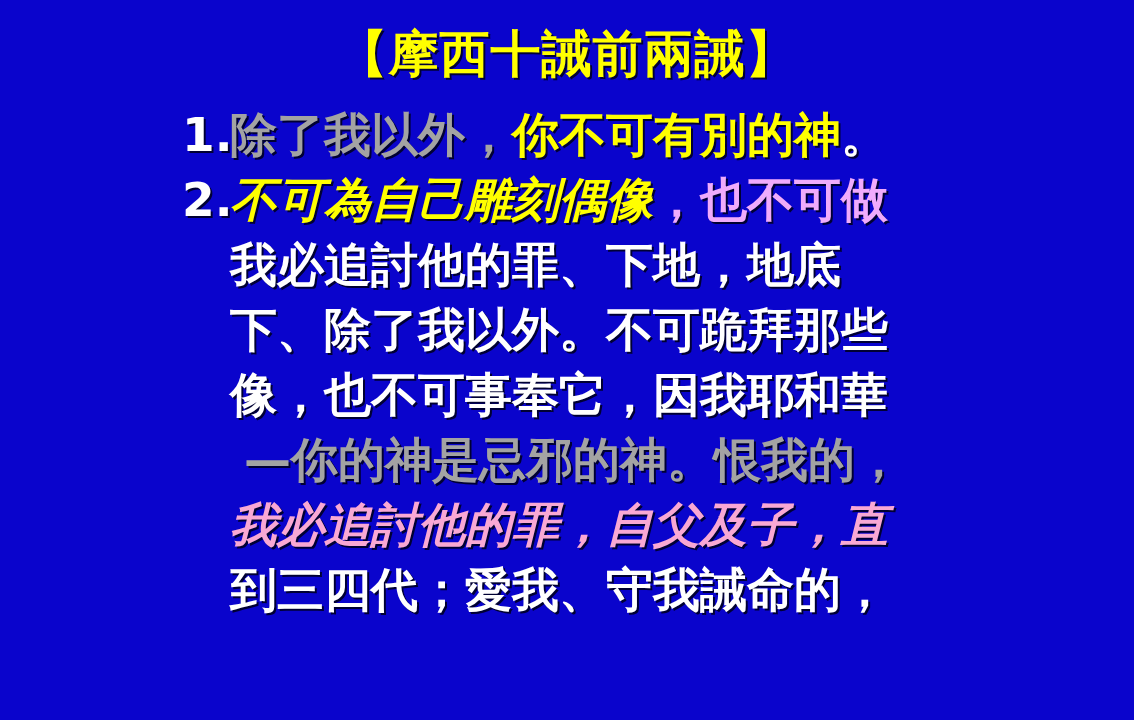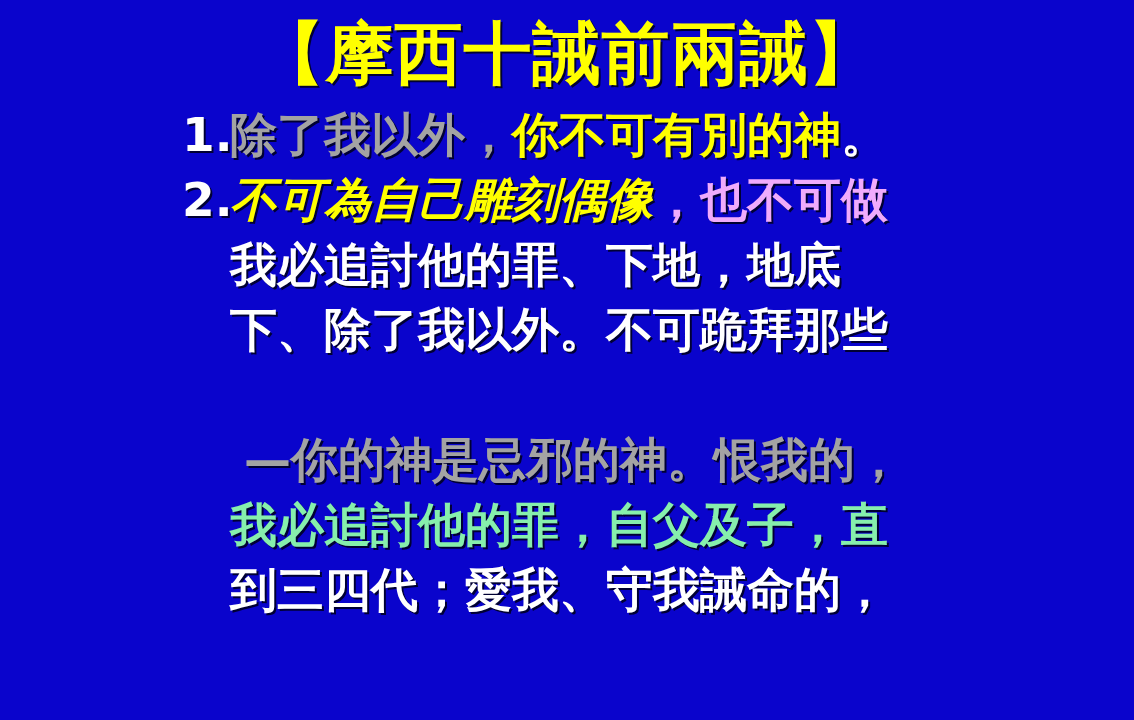--- a/index.html
+++ b/index.html
@@ -21,21 +21,21 @@
     background: #0A04CC;
     box-sizing: border-box;
   }
   .slide-title {
     position: absolute;
     top: 24px;
     left: 0;
     width: 1134px;
     text-align: center;
     color: #FFFF00;
-    font-size: 68px;
+    font-size: 50px;
     font-weight: bold;
     letter-spacing: 1px;
     line-height: 60px;
     text-shadow: 2px 2px 0 #000033;
     white-space: nowrap;
   }
   .body-block {
     position: absolute;
     top: 104px;
     left: 182px;
@@ -91,28 +91,29 @@
       <div class="text-line">
         <span class="line-marker empty">&nbsp;</span>
         <span class="line-body"><span class="seg-white" style="color: rgb(255, 255, 255);">我必追討他的罪、下地，地底</span></span>
       </div>
       <div class="text-line">
         <span class="line-marker empty">&nbsp;</span>
         <span class="line-body"><span class="seg-white" style="color: rgb(255, 255, 255);">下、除了我以外。不可跪拜那些</span></span>
       </div>
       <div class="text-line">
         <span class="line-marker empty">&nbsp;</span>
+        <span class="line-body"><span class="seg-white" style="color: rgb(255, 255, 255);">像，也不可事奉它，因我耶和華</span></span>
       </div>
       <div class="text-line">
         <span class="line-marker empty">&nbsp;</span>
         <span class="line-body extra-indent"><span class="seg-white" style="color: #a3a3a3;">—你的神是忌邪的神。恨我的，</span></span>
       </div>
       <div class="text-line">
         <span class="line-marker empty">&nbsp;</span>
-        <span class="line-body"><span class="seg-white" style="color: #86efac;">我必追討他的罪，自父及子，直</span></span>
+        <span class="line-body"><span class="seg-white" style="color: #f9a8d4; font-style: italic;">我必追討他的罪，自父及子，直</span></span>
       </div>
       <div class="text-line">
         <span class="line-marker empty">&nbsp;</span>
         <span class="line-body"><span class="seg-white" style="color: rgb(255, 255, 255);">到三四代；愛我、守我誡命的，</span></span>
       </div>
     </div>
 
 </div>
 
 </body></html>

